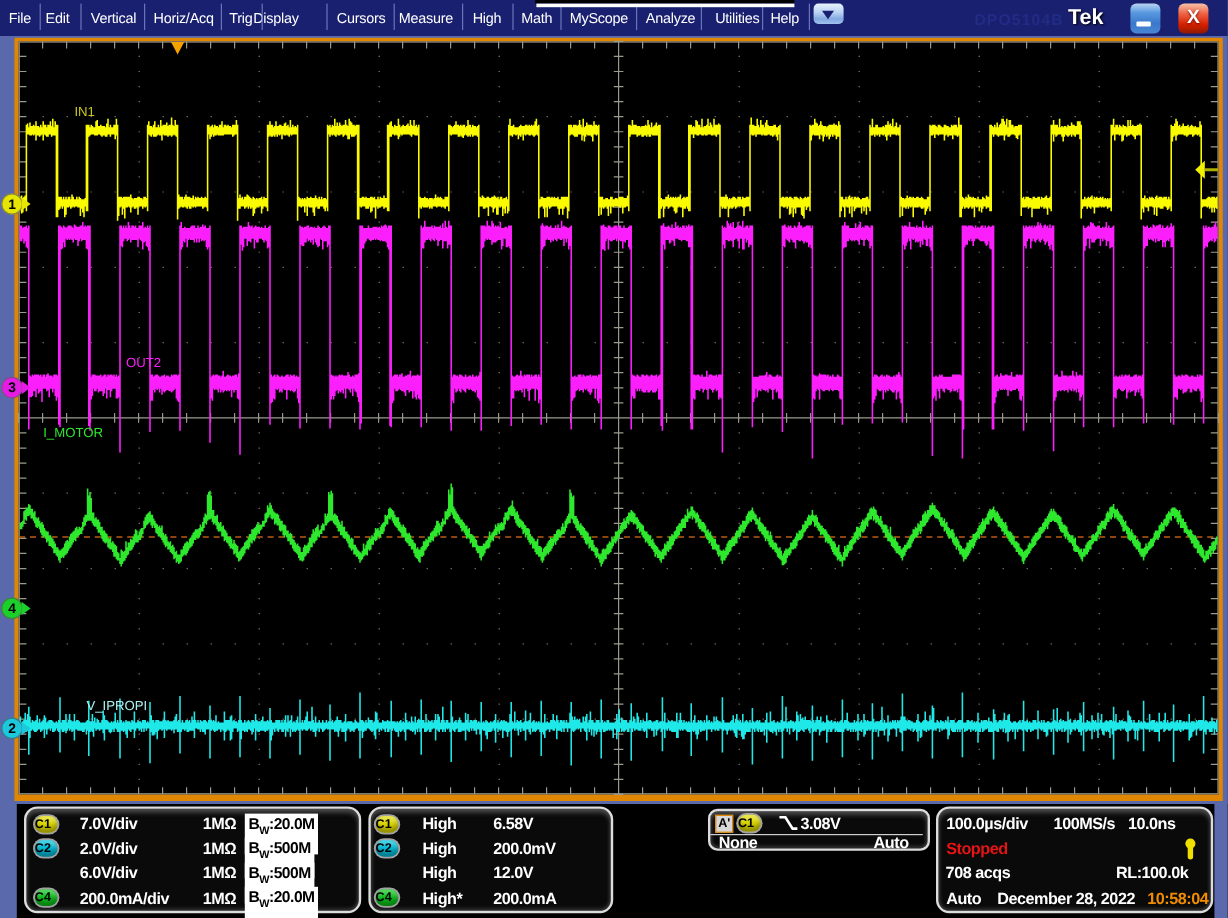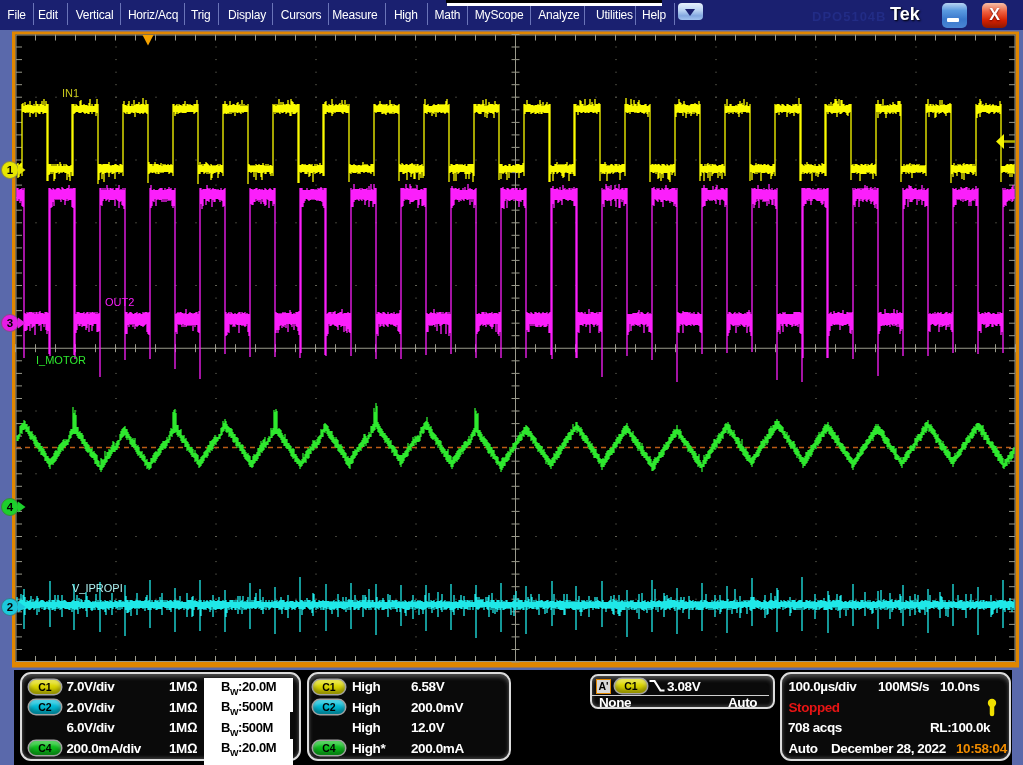--- a/index.html
+++ b/index.html
@@ -19,39 +19,39 @@
 #minbtn:before{content:"";position:absolute;left:5px;top:15px;width:12px;height:3.5px;background:#fff;border-radius:1px;}
 #closebtn{position:absolute;left:982px;top:3px;width:25px;height:25px;border-radius:5px;
  background:linear-gradient(180deg,#f8c0a8 0%,#ee6040 35%,#d42000 70%,#8e1800 100%);
  color:#fff;font-weight:bold;font-size:16px;text-align:center;line-height:24px;text-shadow:0 1px 2px #600;}
 #gratwrap{position:absolute;left:0;top:30px;}
 #bottom{position:absolute;left:0;top:670px;width:1023px;height:95px;background:#000;}
 #bluel{position:absolute;left:0;top:670px;width:14px;height:95px;background:#5a69ab;}
 #bluer{position:absolute;left:1012px;top:670px;width:11px;height:95px;background:#5a69ab;}
 .panel{position:absolute;background:#0a0a0a;border:2px solid #dcdcdc;border-radius:11px;
  box-shadow:inset 0 3px 4px #4e4e4e, inset 0 -2px 3px #333;}
-.pill{position:absolute;width:32px;height:14px;border-radius:7.5px;color:#000;
- font-size:10.5px;font-weight:bold;text-align:center;line-height:14.5px;
+.pill{position:absolute;width:19px;height:14px;border-radius:7.5px;color:#000;
+ font-size:10.5px;font-weight:bold;text-align:left;line-height:14.5px;
  box-shadow:0 0 0 1.5px #a2a2a2, inset 0 -4px 4px rgba(0,0,0,0.35), inset 0 4px 3px rgba(255,255,255,0.3);}
 .c1{background:#ddd800;}
 .c2{background:#00bcd8;}
 .c3{background:#fef9c3;margin-top:48px;}
 .c4{background:#0cc01c;}
 .wt{position:absolute;color:#fff;font-size:13.5px;font-weight:bold;white-space:nowrap;letter-spacing:-0.4px;}
 .bw{position:absolute;background:#fff;color:#000;font-size:13px;font-weight:bold;
- height:34px;line-height:17px;padding:0 17px;white-space:nowrap;letter-spacing:-0.4px;}
+ height:34px;line-height:17px;padding:0 3px;white-space:nowrap;letter-spacing:-0.4px;}
 .bw sub{font-size:9px;}
 </style></head><body>
 <div id="menubar">
     <span class="mi" style="left:7.3px">File</span>
     <span class="mi" style="left:38px">Edit</span>
     <span class="mi" style="left:75.7px">Vertical</span>
     <span class="mi" style="left:127.9px">Horiz/Acq</span>
     <span class="mi" style="left:191px">Trig</span>
-    <span class="mi" style="left:228px">Display</span>
+    <span class="mi" style="left:211px">Display</span>
     <span class="mi" style="left:280.7px">Cursors</span>
     <span class="mi" style="left:332.3px">Measure</span>
     <span class="mi" style="left:393.9px">High</span>
     <span class="mi" style="left:434.4px">Math</span>
     <span class="mi" style="left:474.8px">MyScope</span>
     <span class="mi" style="left:538.2px">Analyze</span>
     <span class="mi" style="left:596px">Utilities</span>
     <span class="mi" style="left:642px">Help</span>
     <span class="sep" style="left:32.5px"></span>
     <span class="sep" style="left:66.5px"></span>

